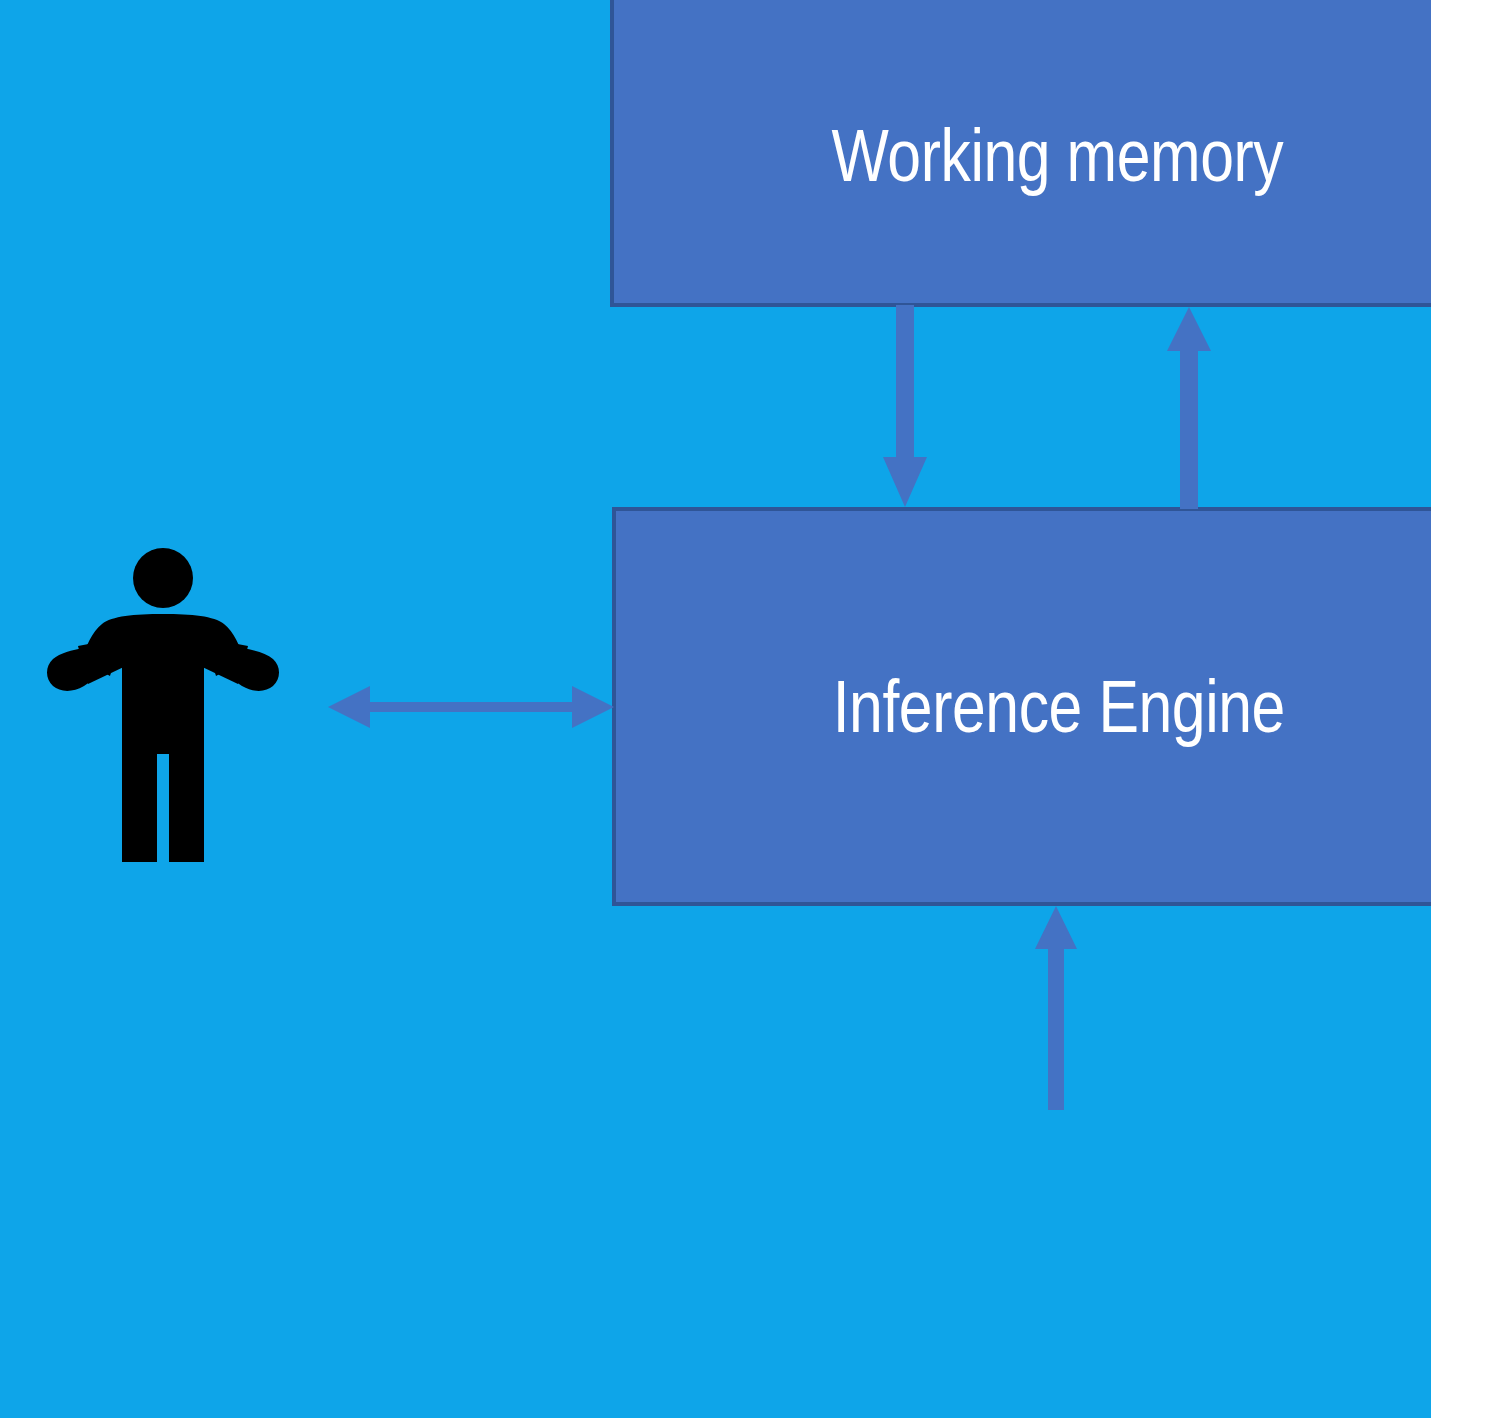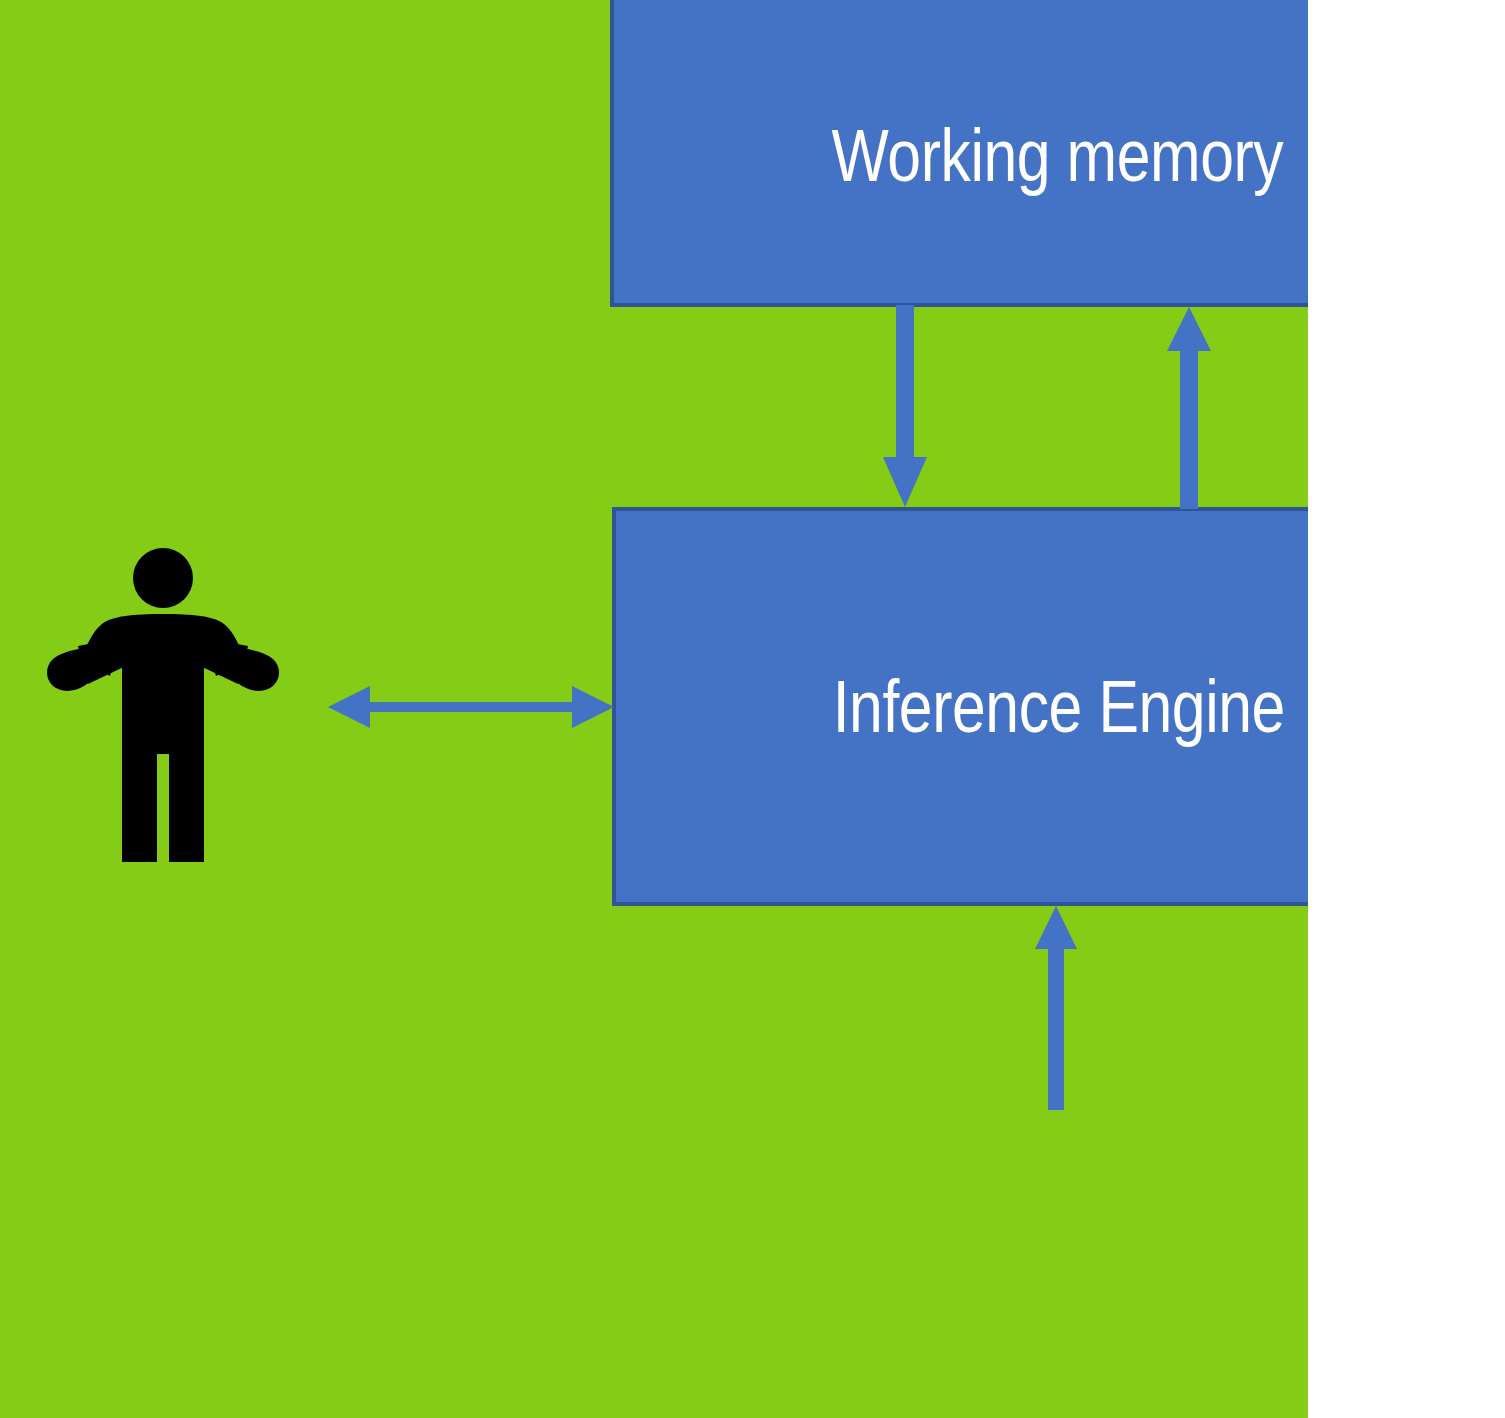--- a/index.html
+++ b/index.html
@@ -8,23 +8,23 @@
     padding: 0;
   }
   body {
     width: 1505px;
     height: 1418px;
     overflow: hidden;
     font-family: "Liberation Sans", sans-serif;
   }
   #canvas {
     position: relative;
-    width: 1308px;
+    width: 1431px;
     height: 1418px;
-    background: #84cc16;
+    background: #0ea5e9;
     overflow: hidden;
   }
   .node-box {
     position: absolute;
     box-sizing: border-box;
     background: #4472C4;
     border: 4px solid #2F5597;
     display: flex;
     align-items: center;
     justify-content: center;

